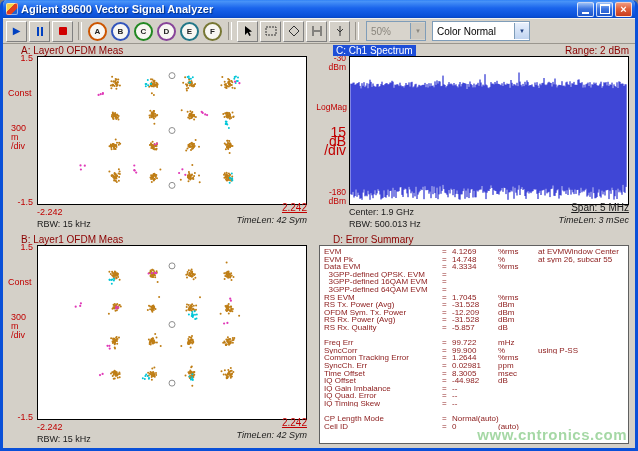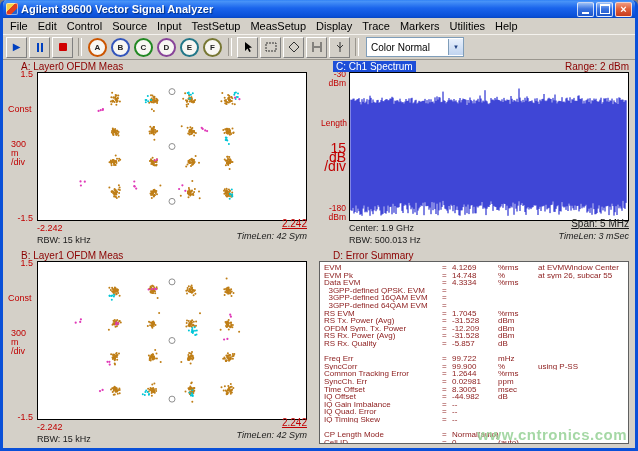--- a/index.html
+++ b/index.html
@@ -83,34 +83,20 @@
         </div>
       <div class="winbtn blue">
           <i class="g-max"></i>
         </div>
       <div class="winbtn close">
           <span>×</span>
         </div>
     </div>
   </div>
 
-  <div class="menubar">
-    <span class="menu-item">File</span>
-    <span class="menu-item">Edit</span>
-    <span class="menu-item">Control</span>
-    <span class="menu-item">Source</span>
-    <span class="menu-item">Input</span>
-    <span class="menu-item">TestSetup</span>
-    <span class="menu-item">MeasSetup</span>
-    <span class="menu-item">Display</span>
-    <span class="menu-item">Trace</span>
-    <span class="menu-item">Markers</span>
-    <span class="menu-item">Utilities</span>
-    <span class="menu-item">Help</span>
-  </div>
 
   <div class="toolbar">
     <div class="tbtn">
         <span class="play-glyph">▶</span>
       </div>
     <div class="tbtn">
         <span class="pause-icon">
           <span class="pbar"></span>
           <span class="pbar"></span>
         </span>
@@ -146,20 +132,24 @@
           <path d="M2 1 V11 M10 1 V11 M3 6 H9" stroke="#333" fill="none"></path>
         </svg>
     </div>
     <div class="tbtn">
       <svg width="12" height="12">
           <path d="M6 1 V11" stroke="#333"></path>
           <path d="M3 4 L6 7 L9 4" fill="none" stroke="#333"></path>
         </svg>
     </div>
     <div class="tsep"></div>
+    <div class="combo zoom-combo disabled">
+      <span class="combo-label">50%</span>
+      <span class="combo-arrow">▼</span>
+    </div>
     <div class="combo color-combo">
       <span class="combo-label">Color Normal</span>
       <span class="combo-arrow">▼</span>
     </div>
   </div>
 
   <div class="main">
 
     <div class="panel panel-a">
       <div class="ptitle">A: Layer0 OFDM Meas</div>
@@ -747,21 +737,21 @@
       <div class="xmax red">2.242</div>
       <div class="fl">RBW: 15 kHz</div>
       <div class="fr">TimeLen: 42 Sym</div>
     </div>
 
     <div class="panel panel-c">
       <div class="ptitle"><span class="sel">C: Ch1 Spectrum</span></div>
       <div class="range-label">Range: 2 dBm</div>
       <div class="c-ref red">-30
 dBm</div>
-      <div class="c-scale red">Length</div>
+      <div class="c-scale red">LogMag</div>
       <div class="c-div red">15
 dB
 /div</div>
       <div class="c-bot red">-180
 dBm</div>
       <div class="plot spec-plot"><svg width="278" height="147">
             <path d="M1 26.7L1 137.3M2 26.8L2 137.8M3 25.7L3 134.9M4 25.6L4 140.5M5 27.9L5 139.0M6 27.3L6 132.5M7 26.4L7 139.8M8 26.0L8 135.7M9 25.1L9 138.2M10 28.9L10 141.8M11 31.4L11 141.1M12 26.2L12 142.8M13 28.8L13 135.6M14 25.2L14 132.5M15 30.1L15 139.3M16 28.6L16 138.4M17 26.2L17 139.3M18 31.2L18 133.8M19 26.7L19 137.4M20 22.7L20 142.8M21 24.9L21 136.2M22 29.9L22 138.3M23 26.5L23 141.2M24 28.8L24 137.4M25 29.7L25 133.3M26 29.6L26 138.2M27 27.2L27 136.4M28 26.9L28 132.2M29 29.8L29 133.8M30 29.1L30 137.5M31 27.1L31 142.5M32 24.7L32 141.5M33 28.1L33 140.8M34 28.3L34 133.4M35 27.0L35 140.0M36 26.2L36 140.7M37 26.2L37 138.1M38 27.3L38 132.6M39 27.2L39 139.7M40 25.6L40 134.0M41 25.6L41 133.7M42 23.8L42 141.3M43 24.7L43 130.8M44 30.8L44 139.8M45 27.6L45 133.0M46 28.1L46 141.0M47 27.1L47 134.4M48 27.6L48 134.7M49 29.1L49 134.1M50 25.7L50 130.4M51 28.4L51 130.1M52 29.4L52 137.9M53 29.1L53 140.0M54 30.5L54 132.8M55 28.5L55 131.5M56 26.0L56 132.3M57 28.0L57 136.4M58 27.7L58 140.2M59 25.4L59 129.9M60 29.6L60 132.5M61 25.3L61 136.3M62 24.8L62 134.5M63 30.3L63 140.8M64 29.4L64 135.9M65 27.4L65 139.4M66 26.8L66 129.8M67 30.6L67 142.0M68 29.6L68 137.6M69 27.8L69 135.4M70 28.4L70 133.9M71 28.9L71 132.3M72 28.1L72 133.1M73 27.8L73 129.8M74 27.9L74 142.2M75 25.9L75 129.3M76 30.2L76 133.2M77 27.1L77 133.1M78 30.5L78 132.9M79 26.2L79 136.7M80 29.3L80 134.6M81 26.3L81 141.2M82 29.0L82 129.1M83 28.5L83 137.2M84 30.3L84 129.6M85 24.4L85 136.1M86 27.9L86 141.0M87 23.4L87 130.7M88 26.6L88 142.2M89 24.1L89 137.4M90 24.5L90 129.4M91 29.2L91 136.8M92 28.8L92 133.9M93 18.6L93 127.9M94 27.3L94 132.1M95 28.0L95 135.7M96 30.3L96 136.3M97 29.0L97 137.7M98 27.4L98 140.3M99 25.1L99 133.0M100 27.2L100 136.5M101 26.5L101 131.7M102 27.3L102 132.8M103 28.5L103 138.2M104 26.0L104 132.0M105 28.3L105 140.2M106 27.3L106 136.9M107 29.2L107 133.5M108 30.4L108 137.1M109 27.4L109 142.2M110 25.0L110 142.7M111 29.4L111 137.4M112 27.1L112 137.3M113 25.6L113 134.1M114 26.0L114 131.5M115 26.3L115 141.8M116 26.8L116 133.6M117 32.0L117 140.2M118 27.0L118 131.6M119 29.8L119 141.1M120 24.5L120 135.9M121 27.0L121 132.5M122 28.1L122 132.0M123 30.4L123 140.5M124 26.6L124 133.8M125 30.3L125 140.3M126 27.7L126 140.3M127 27.4L127 133.5M128 25.8L128 134.5M129 28.8L129 133.2M130 22.5L130 132.4M131 25.5L131 132.6M132 29.5L132 129.0M133 27.6L133 135.8M134 28.5L134 134.4M135 17.2L135 135.5M136 27.5L136 142.1M137 28.3L137 135.7M138 30.5L138 133.7M139 31.2L139 134.0M140 29.9L140 131.9M141 25.1L141 128.4M142 26.7L142 131.0M143 26.6L143 137.9M144 27.4L144 132.9M145 25.0L145 133.8M146 26.7L146 134.1M147 23.8L147 137.0M148 26.8L148 136.8M149 27.0L149 137.6M150 27.6L150 134.5M151 28.3L151 133.4M152 26.3L152 131.1M153 29.0L153 134.8M154 24.9L154 130.7M155 27.4L155 131.0M156 27.9L156 137.1M157 26.5L157 132.7M158 27.0L158 142.8M159 26.8L159 135.4M160 30.8L160 135.2M161 23.0L161 133.4M162 25.8L162 134.5M163 28.7L163 129.6M164 27.1L164 141.8M165 27.6L165 130.8M166 28.6L166 135.7M167 25.8L167 138.5M168 29.1L168 132.7M169 15.5L169 128.3M170 24.6L170 138.0M171 27.8L171 131.9M172 29.4L172 130.1M173 26.9L173 133.0M174 29.1L174 132.0M175 24.8L175 139.0M176 27.6L176 141.9M177 23.4L177 135.5M178 25.1L178 134.1M179 28.8L179 136.5M180 28.0L180 134.8M181 28.2L181 136.1M182 27.4L182 134.6M183 29.5L183 134.1M184 30.1L184 132.2M185 25.5L185 132.6M186 27.9L186 132.4M187 25.2L187 136.8M188 28.6L188 142.0M189 31.0L189 135.9M190 26.7L190 133.8M191 28.2L191 138.0M192 26.2L192 133.5M193 25.8L193 133.2M194 21.0L194 132.7M195 27.5L195 138.5M196 28.2L196 131.8M197 27.4L197 136.4M198 25.6L198 135.4M199 24.8L199 134.8M200 25.7L200 140.1M201 26.0L201 132.1M202 29.5L202 131.7M203 24.9L203 128.5M204 27.3L204 138.8M205 21.5L205 138.9M206 27.5L206 135.9M207 30.4L207 133.3M208 28.6L208 132.3M209 27.8L209 141.6M210 28.0L210 138.0M211 28.3L211 138.5M212 24.2L212 129.1M213 28.9L213 133.5M214 28.5L214 134.5M215 29.4L215 133.7M216 25.4L216 136.9M217 24.7L217 133.3M218 27.3L218 138.0M219 28.0L219 130.6M220 24.3L220 132.7M221 29.9L221 137.6M222 26.3L222 132.8M223 26.6L223 135.3M224 24.9L224 137.1M225 27.9L225 132.5M226 27.7L226 136.9M227 28.0L227 133.0M228 22.8L228 132.8M229 22.4L229 138.4M230 25.8L230 136.1M231 26.2L231 130.8M232 25.2L232 135.3M233 30.6L233 133.6M234 27.7L234 134.6M235 30.4L235 133.2M236 27.3L236 131.8M237 26.7L237 139.6M238 25.6L238 138.4M239 29.0L239 135.7M240 25.2L240 139.9M241 30.5L241 134.8M242 27.3L242 141.8M243 27.7L243 130.3M244 25.5L244 136.1M245 26.9L245 141.3M246 25.7L246 141.1M247 28.1L247 140.0M248 29.0L248 135.6M249 28.3L249 132.4M250 26.7L250 139.3M251 24.7L251 140.6M252 30.8L252 133.7M253 29.2L253 137.4M254 25.3L254 134.7M255 25.9L255 138.5M256 25.1L256 133.4M257 28.4L257 133.1M258 24.8L258 132.8M259 29.0L259 142.1M260 27.4L260 133.7M261 27.8L261 136.8M262 25.6L262 130.7M263 31.1L263 133.1M264 27.4L264 142.6M265 29.0L265 139.2M266 30.1L266 133.2M267 25.3L267 142.0M268 31.0L268 131.7M269 24.4L269 135.3M270 24.9L270 133.5M271 27.0L271 135.5M272 26.5L272 137.8M273 26.7L273 127.9M274 29.0L274 134.9M275 27.3L275 135.9M276 27.3L276 129.9" stroke="#0008c8" stroke-width="1" fill="none"></path>
           </svg></div>
       <div class="xmin" style="color:#1a1a1a;">Center: 1.9 GHz</div>
       <div class="xmax" style="color:#1a1a1a;">Span: 5 MHz</div>

